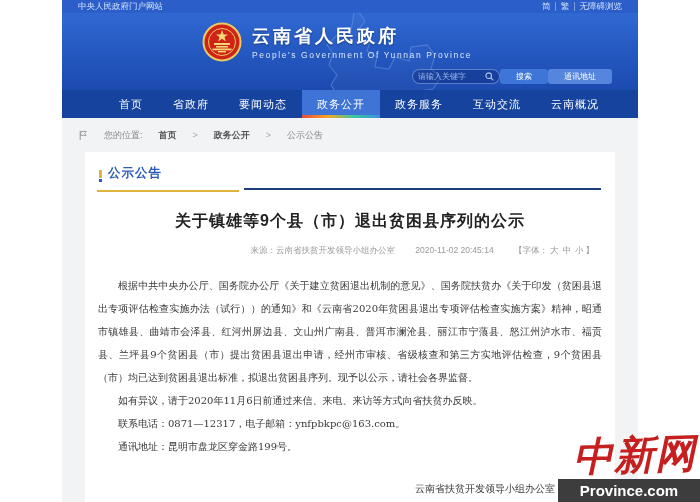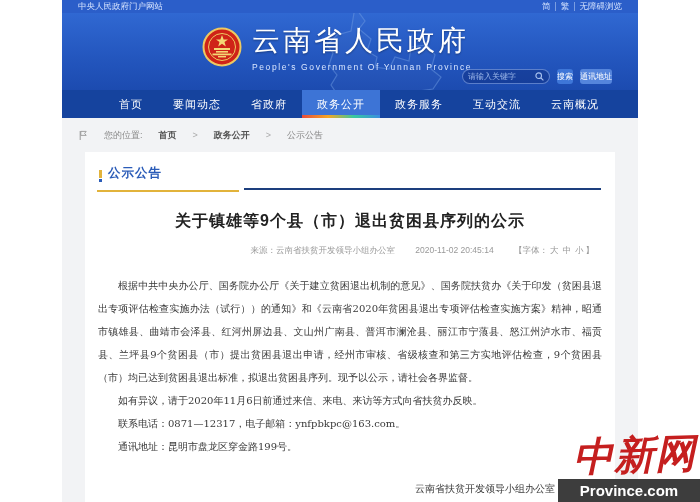--- a/index.html
+++ b/index.html
@@ -22,39 +22,39 @@
   .topbar .sep { color: #9ab6ea; }
 
   
   .header {
     position: relative; height: 77px; overflow: hidden;
     background: linear-gradient(180deg, #3068d2 0%, #2457bf 55%, #1c4bb0 100%);
   }
   .map-deco { position: absolute; left: 215px; top: -12px; opacity: .5; }
   .brand { position: absolute; left: 140px; top: 9px; display: flex; align-items: center; gap: 10px; }
   .brand-names .cn {
-    font-size: 28px; font-weight: normal; color: #fff; letter-spacing: 3px;
+    font-size: 18px; font-weight: bold; color: #fff; letter-spacing: 3px;
     text-shadow: 0 1px 2px rgba(0,0,0,.35); white-space: nowrap;
   }
   .brand-names .en {
     font-size: 8.5px; color: #d9e6ff; letter-spacing: 1.6px; margin-top: 2px; white-space: nowrap;
   }
-  .search-row { position: absolute; right: 26px; bottom: 6px; display: flex; align-items: center; gap: 7px; }
+  .search-row { position: absolute; right: 26px; bottom: 6px; display: flex; align-items: center; }
   .search-box {
     width: 88px; height: 15px; border-radius: 8px;
     background: rgba(8, 35, 110, .35); border: 1px solid rgba(150,180,240,.55);
     display: flex; align-items: center; padding: 0 5px; gap: 3px;
   }
   .search-box input {
     background: transparent; border: none; outline: none;
     color: #d6e4ff; font-size: 8px; width: 64px; font-family: "Liberation Sans", sans-serif;
   }
   .search-box input::placeholder { color: #9cb7e9; }
   .hbtn {
-    height: 15px; line-height: 15px; padding: 0 0; border-radius: 3px;
+    height: 15px; line-height: 15px; padding: 0 16px; border-radius: 3px;
     color: #fff; font-size: 8px; cursor: pointer; white-space: nowrap;
   }
   .btn-search { background: #3e76d8; }
   .btn-adv { background: #5585dc; }
 
   
   .nav {
     height: 28px; background: #15439e; display: flex; align-items: stretch;
     padding-left: 42px; font-size: 11px;
   }
@@ -168,22 +168,22 @@
           <line x1="6" y1="6" x2="8.4" y2="8.4" stroke="#a9c2ef" stroke-width="1.1"></line>
         </svg>
       </div>
       <div class="hbtn btn-search">搜索</div>
       <div class="hbtn btn-adv">通讯地址</div>
     </div>
   </div>
 
   <div class="nav">
     <div class="nav-item">首页</div>
+    <div class="nav-item">省政府</div>
     <div class="nav-item">要闻动态</div>
-    <div class="nav-item">省政府</div>
     <div class="nav-item active">政务公开</div>
     <div class="nav-item">政务服务</div>
     <div class="nav-item">互动交流</div>
     <div class="nav-item">云南概况</div>
   </div>
 
   <div class="main">
 
     <div class="breadcrumb">
       <svg width="10" height="11" viewBox="0 0 10 11">

